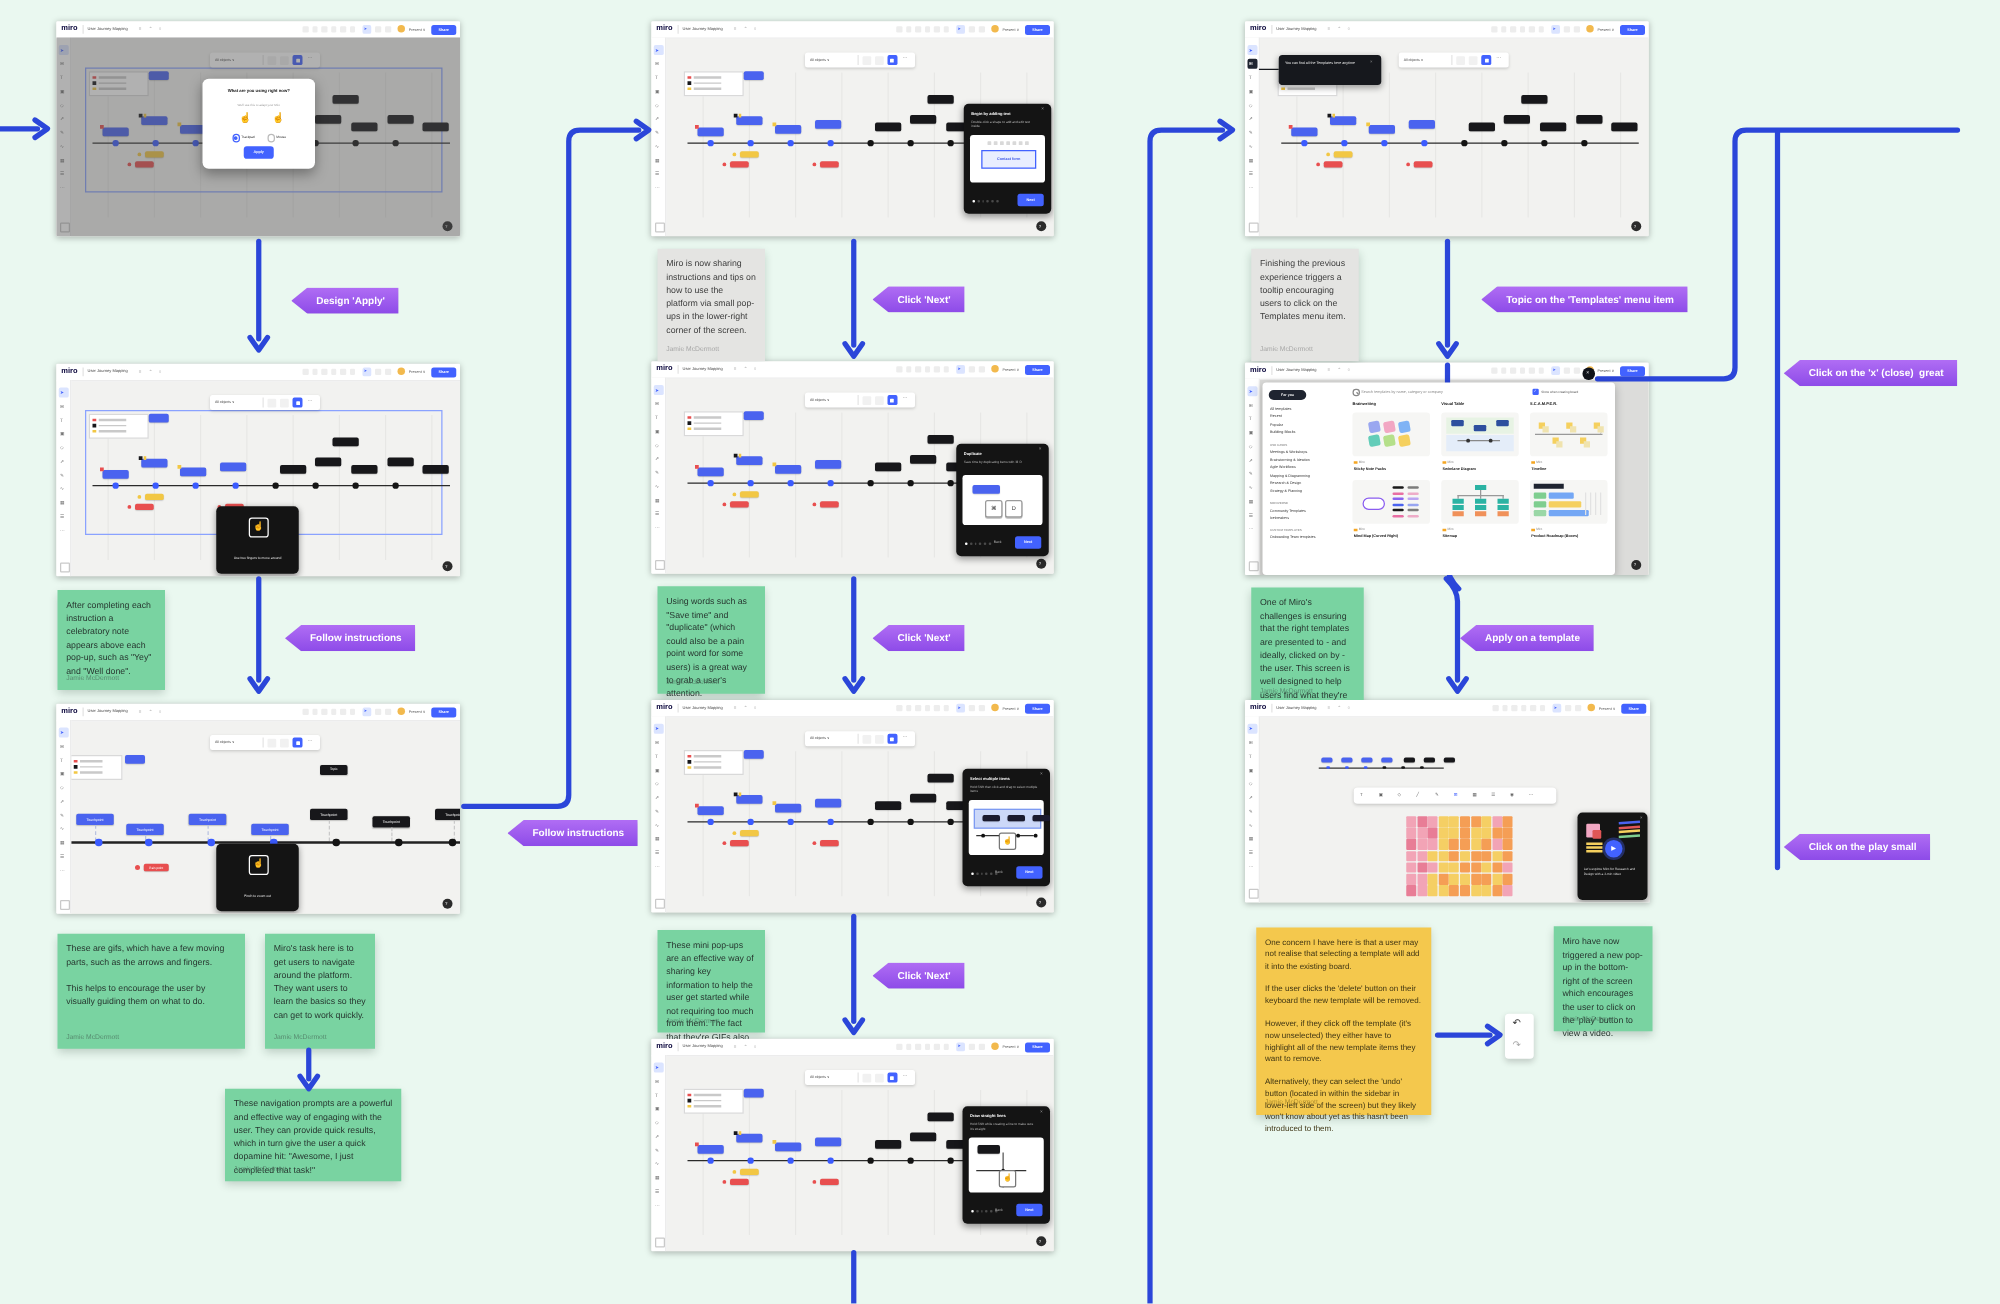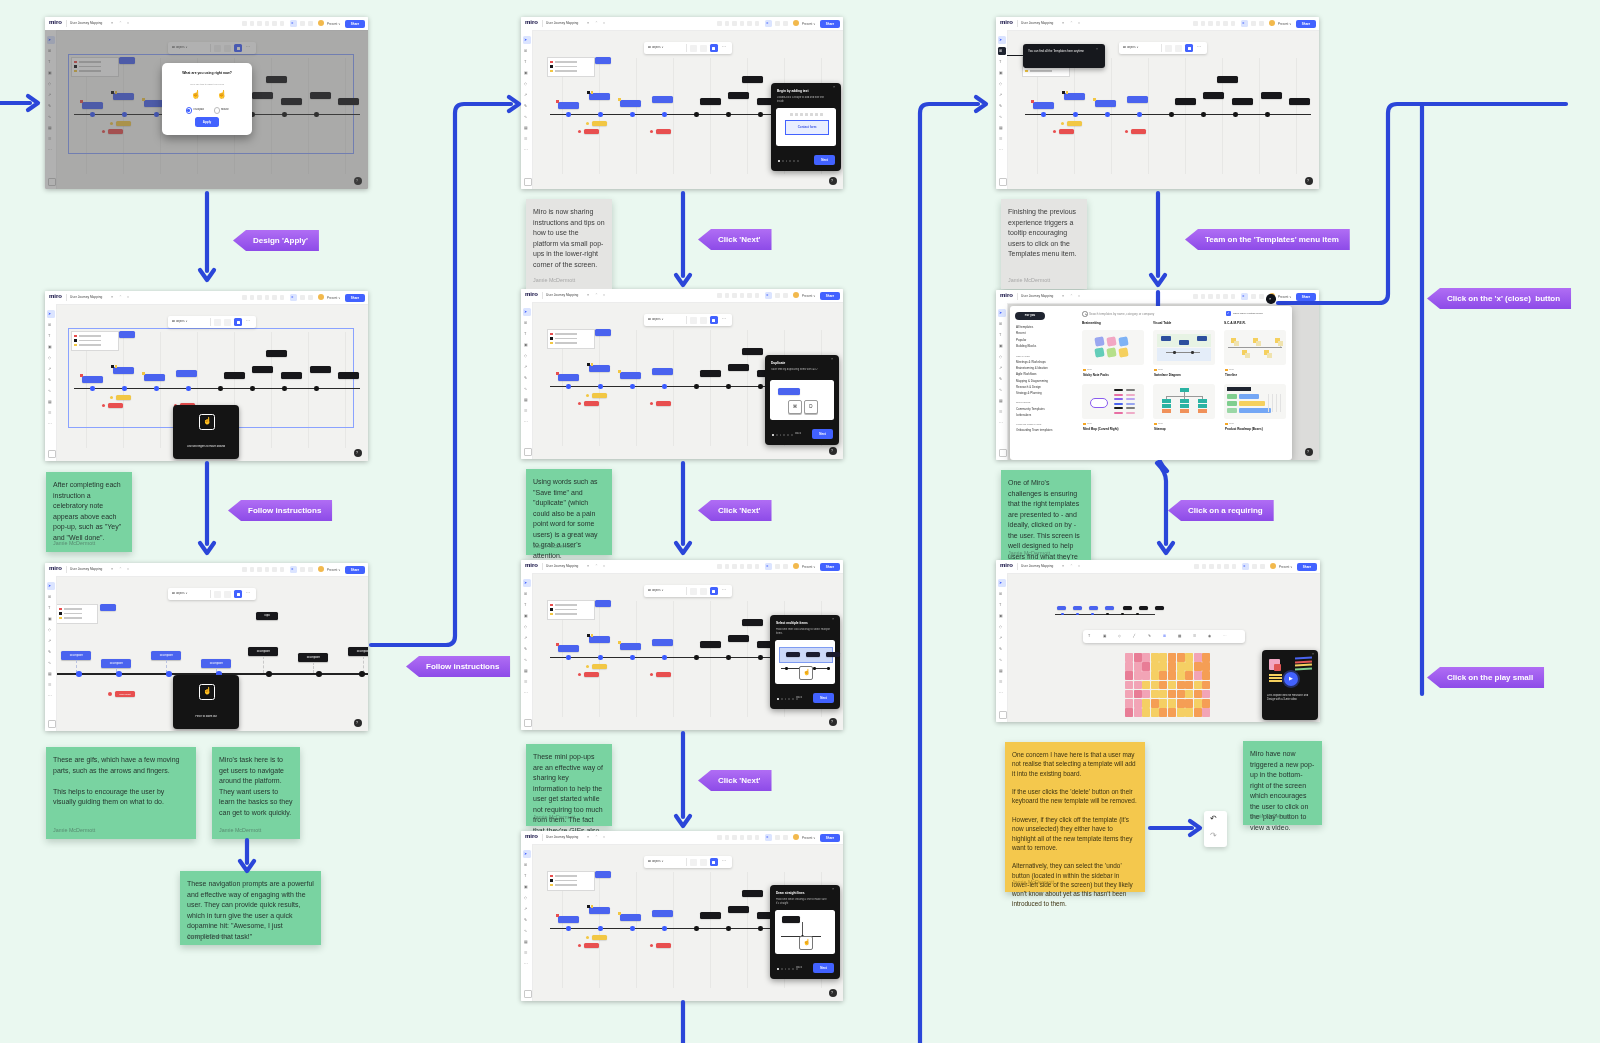--- a/index.html
+++ b/index.html
@@ -1678,21 +1678,21 @@
 However, if they click off the template (it's now unselected) they either have to highlight all of the new template items they want to remove.
 
 Alternatively, they can select the 'undo' button (located in within the sidebar in lower-left side of the screen) but they likely won't know about yet as this hasn't been introduced to them.<div class="author">Jamie McDermott</div></div>
     <div class="note green" style="left: 1243px; top: 741px; width: 79px; height: 84px;">Miro have now triggered a new pop-up in the bottom-right of the screen which encourages the user to click on the 'play' button to view a video.<div class="author">Jamie McDermott</div></div>
     <div class="plabel z4" style="left: 233px; top: 230px;">Design 'Apply'</div>
     <div class="plabel z4" style="left: 228px; top: 500px;">Follow instructions</div>
     <div class="plabel z4" style="left: 406px; top: 656px;">Follow instructions</div>
     <div class="plabel z4" style="left: 698px; top: 229px;">Click 'Next'</div>
     <div class="plabel z4" style="left: 698px; top: 500px;">Click 'Next'</div>
     <div class="plabel z4" style="left: 698px; top: 770px;">Click 'Next'</div>
-    <div class="plabel z4" style="left: 1185px; top: 229px;">Team on the 'Templates' menu item</div>
-    <div class="plabel z4" style="left: 1427px; top: 288px;">Click on the 'x' (close)  button</div>
-    <div class="plabel z4" style="left: 1168px; top: 500px;">Click on a requiring</div>
+    <div class="plabel z4" style="left: 1185px; top: 229px;">Topic on the 'Templates' menu item</div>
+    <div class="plabel z4" style="left: 1427px; top: 288px;">Click on the 'x' (close)  great</div>
+    <div class="plabel z4" style="left: 1168px; top: 500px;">Apply on a template</div>
     <div class="plabel z4" style="left: 1427px; top: 667px;">Click on the play small</div>
     <div class="abs" style="left: 1204px; top: 811px; width: 23px; height: 36px; background: rgb(255, 255, 255); border-radius: 3px; box-shadow: rgba(0, 0, 0, 0.18) 0px 2px 5px; z-index: 4;">
       <div class="tt" style="left: 6px; top: 3px; color: rgb(51, 51, 51); transform: scale(1);">↶</div>
       <div class="tt" style="left: 6px; top: 20px; color: rgb(170, 170, 170); transform: scale(1);">↷</div>
     </div>
   </div>
 
 </body></html>

